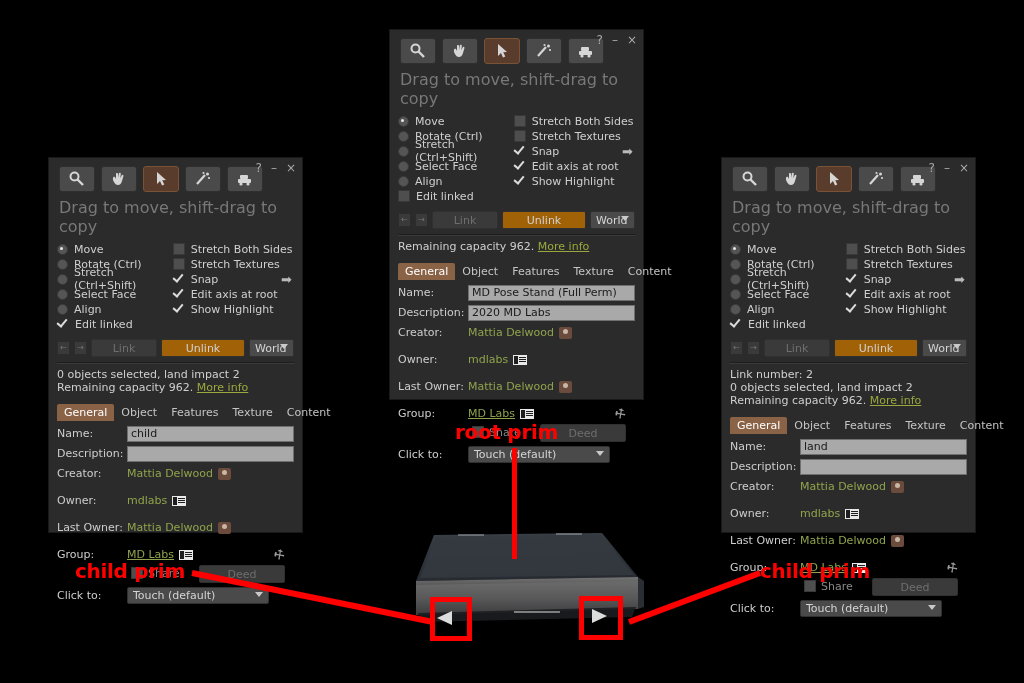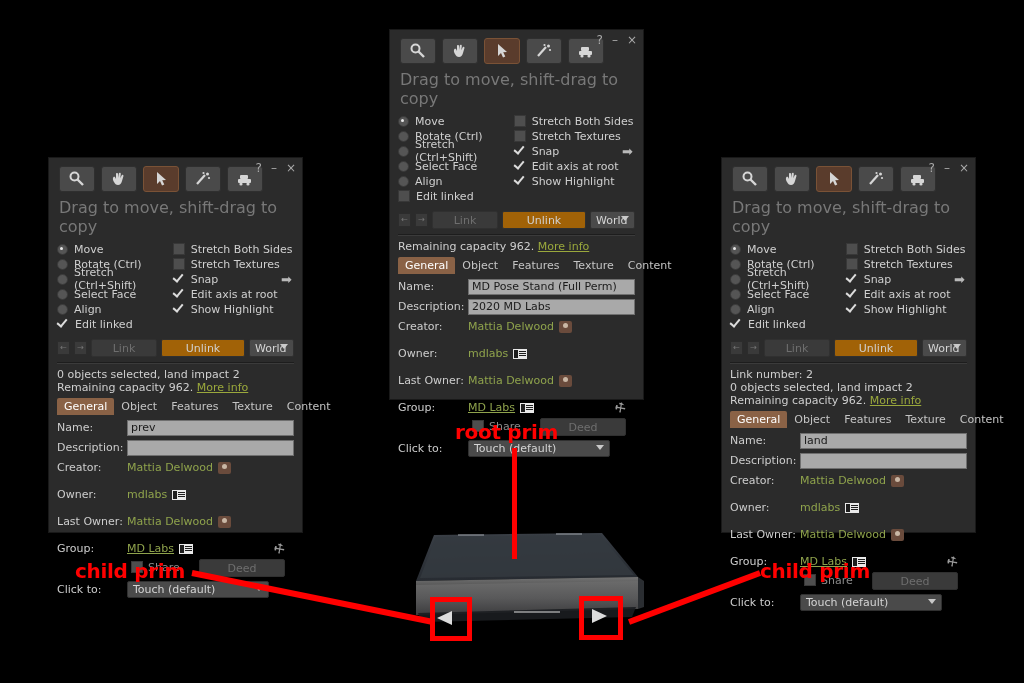--- a/index.html
+++ b/index.html
@@ -55,21 +55,21 @@
              color:#d4d4d4;font-size:11px;display:flex;align-items:center;padding:0 5px;position:relative;}
   .sel-world .car{position:absolute;right:5px;top:4px;border-left:4px solid transparent;
              border-right:4px solid transparent;border-top:5px solid #c9c9c9;}
   .hr{height:1px;background:#1d1d1d;border-bottom:1px solid #3b3b3b;margin:2px 0 4px 0;}
 
   
   .status{font-size:11px;color:#cfcfcf;line-height:13px;padding-bottom:2px;}
   .moreinfo{color:#9aa83c;text-decoration:underline;}
 
   
-  .tabs{display:flex;margin-top:2px;}
+  .tabs{display:flex;margin-top:8px;}
   .tab{padding:2px 7px;font-size:11px;color:#c4c4c4;}
   .tab.active{background:#8a6246;color:#fff;border-radius:2px 2px 0 0;}
 
   
   .form{padding-top:4px;}
   .row{display:flex;align-items:center;height:17px;margin-bottom:3px;}
   .lbl{width:70px;font-size:11px;color:#cdcdcd;flex:0 0 auto;}
   .tfield{flex:1;height:14px;background:#a9a9a9;border:1px solid #6f6f6f;color:#1a1a1a;
           font-size:11px;padding:0 3px;display:flex;align-items:center;}
   .val{font-size:11px;color:#8fa34c;}
@@ -213,21 +213,21 @@
         <div class="tab active">General</div>
         <div class="tab">Object</div>
         <div class="tab">Features</div>
         <div class="tab">Texture</div>
         <div class="tab">Content</div>
       </div>
       <div class="form">
         <div class="row">
           <div class="lbl">Name:</div>
           <div class="tfield">
-            <span>prev</span>
+            <span>child</span>
           </div>
         </div>
         <div class="row">
           <div class="lbl">Description:</div>
           <div class="tfield">
             <span></span>
           </div>
         </div>
         <div class="row" style="margin-bottom: 10px;">
           <div class="lbl">Creator:</div>

